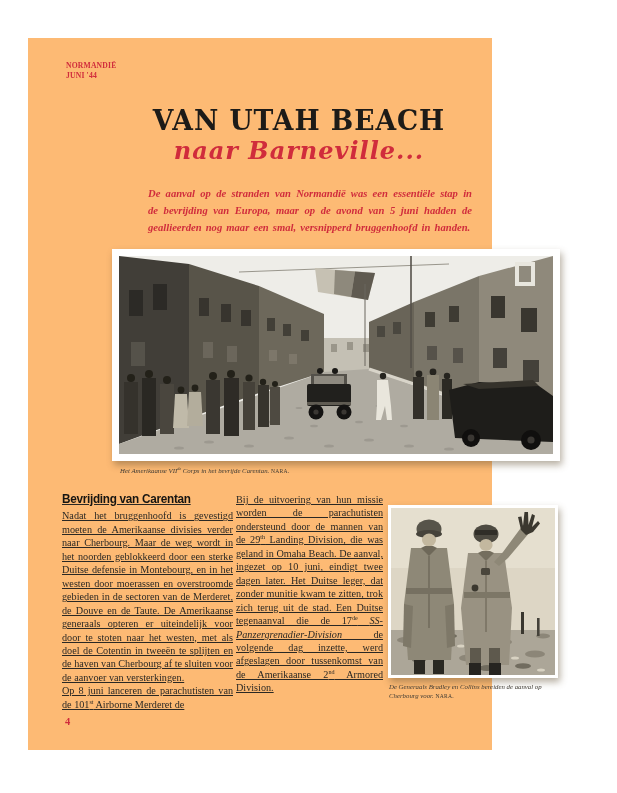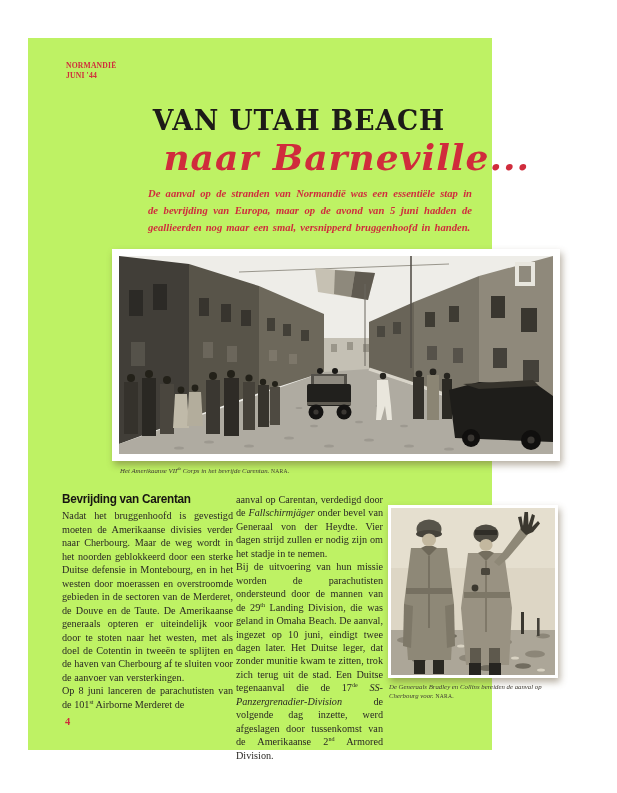--- a/index.html
+++ b/index.html
@@ -1,48 +1,48 @@
 <!DOCTYPE html>
 <html><head>
 <meta charset="utf-8">
 <style>
   html,body{margin:0;padding:0;}
   body{width:617px;height:793px;background:#ffffff;font-family:"Liberation Serif",serif;}
   .canvas{position:relative;width:617px;height:793px;background:#ffffff;overflow:hidden;}
-  .page{position:absolute;left:28px;top:38px;width:464px;height:712px;background:#bef264;}
+  .page{position:absolute;left:28px;top:38px;width:464px;height:712px;background:#fdba74;}
 
   .kicker{position:absolute;left:38px;top:23px;color:#d02c3c;
     font-family:"Liberation Serif",serif;font-weight:bold;font-size:9px;line-height:9.5px;
     letter-spacing:.2px;transform:scaleX(.85);transform-origin:left top;}
 
   .title-black{position:absolute;left:40px;top:66px;width:462px;text-align:center;
     color:#1d1b18;font-family:"DejaVu Serif",serif;font-weight:bold;font-size:28px;
     letter-spacing:1px;transform:scaleX(.95);transform-origin:center top;white-space:nowrap;}
-  .title-red{position:absolute;left:40px;top:98px;width:462px;text-align:right;
+  .title-red{position:absolute;left:40px;top:98px;width:462px;text-align:center;
     color:#d02c3c;font-family:"DejaVu Serif",serif;font-weight:bold;font-style:italic;
-    font-size:36px;letter-spacing:1px;white-space:nowrap;}
+    font-size:24px;letter-spacing:1px;white-space:nowrap;}
 
   .intro{position:absolute;left:120px;top:147px;width:324px;color:#d02c3c;
     font-weight:bold;font-style:italic;font-size:10.6px;line-height:17px;
     text-align:justify;word-spacing:1.5px;}
 
   .photo-frame{position:absolute;background:#ffffff;box-shadow:2px 4px 7px rgba(95,78,48,.45);}
   .photo-main{left:84px;top:211px;width:434px;height:198px;padding:7px;}
   .photo-generals{left:360px;top:467px;width:164px;height:167px;padding:3px;}
   .photo-frame svg{display:block;width:100%;height:100%;}
 
   .caption{position:absolute;color:#3e3a33;font-style:italic;font-size:6.8px;line-height:8.6px;}
   .caption-main{left:92px;top:429px;width:430px;}
   .caption-generals{left:361px;top:645px;width:168px;}
   .seg-caps{font-style:normal;font-size:82%;letter-spacing:.3px;}
   .seg-sup{vertical-align:super;font-size:60%;line-height:0;}
   .seg-i{font-style:italic;}
 
   .col{position:absolute;color:#2a2824;font-size:10.2px;line-height:13.45px;
-    text-align:justify;}
+    text-align:justify;text-decoration:underline;}
   .col p{margin:0;}
   .col1{left:34px;top:455px;width:171px;}
   .col2{left:208px;top:455px;width:147px;}
   .article-heading{font-family:"Liberation Sans",sans-serif;font-weight:bold;
     font-size:12.5px;letter-spacing:-.3px;color:#171511;margin:0 0 3px 0;
     transform:scaleX(.94);transform-origin:left top;white-space:nowrap;text-align:left;}
 
   .page-number{position:absolute;left:37px;top:678px;color:#d02c3c;
     font-weight:bold;font-size:10.5px;}
 </style>
@@ -195,21 +195,20 @@
 
     <div class="col col1">
       <h3 class="article-heading">Bevrijding van Carentan</h3>
       <div>
           <p><span>Nadat het bruggenhoofd is gevestigd moeten de Amerikaanse divisies verder naar Cherbourg. Maar de weg wordt in het noorden geblokkeerd door een sterke Duitse defensie in Montebourg, en in het westen door moerassen en overstroomde gebieden in de sectoren van de Merderet, de Douve en de Taute. De Amerikaanse generaals opteren er uiteindelijk voor door te stoten naar het westen, met als doel de Cotentin in tweeën te splijten en de haven van Cherbourg af te sluiten voor de aanvoer van versterkingen.</span></p>
           <p><span>Op 8 juni lanceren de parachutisten van de 101</span><span class="seg-sup">st</span><span> Airborne Merderet de</span></p>
         </div>
     </div>
     <div class="col col2">
       <div>
-          <p><span>aanval op Carentan, verdedigd door de </span><span class="seg-i">Fallschirmjäger</span><span> onder bevel van Generaal von der Heydte. Vier dagen strijd zullen er nodig zijn om het stadje in te nemen.</span></p>
           <p><span>Bij de uitvoering van hun missie worden de parachutisten ondersteund door de mannen van de 29</span><span class="seg-sup">th</span><span> Landing Division, die was geland in Omaha Beach. De aanval, ingezet op 10 juni, eindigt twee dagen later. Het Duitse leger, dat zonder munitie kwam te zitten, trok zich terug uit de stad. Een Duitse tegenaanval die de 17</span><span class="seg-sup">de</span><span> </span><span class="seg-i">SS-Panzergrenadier-Division</span><span> de volgende dag inzette, werd afgeslagen door tussenkomst van de Amerikaanse 2</span><span class="seg-sup">nd</span><span> Armored Division.</span></p>
         </div>
     </div>
 
     <div class="photo-frame photo-generals">
       <svg viewBox="0 0 164 167" preserveAspectRatio="none">
         <rect x="0" y="0" width="164" height="167" fill="#ddd6c5"></rect>
         <rect x="0" y="0" width="164" height="60" fill="#e5dfcf"></rect>
 
         <rect x="0" y="122" width="164" height="45" fill="#aca698"></rect>

